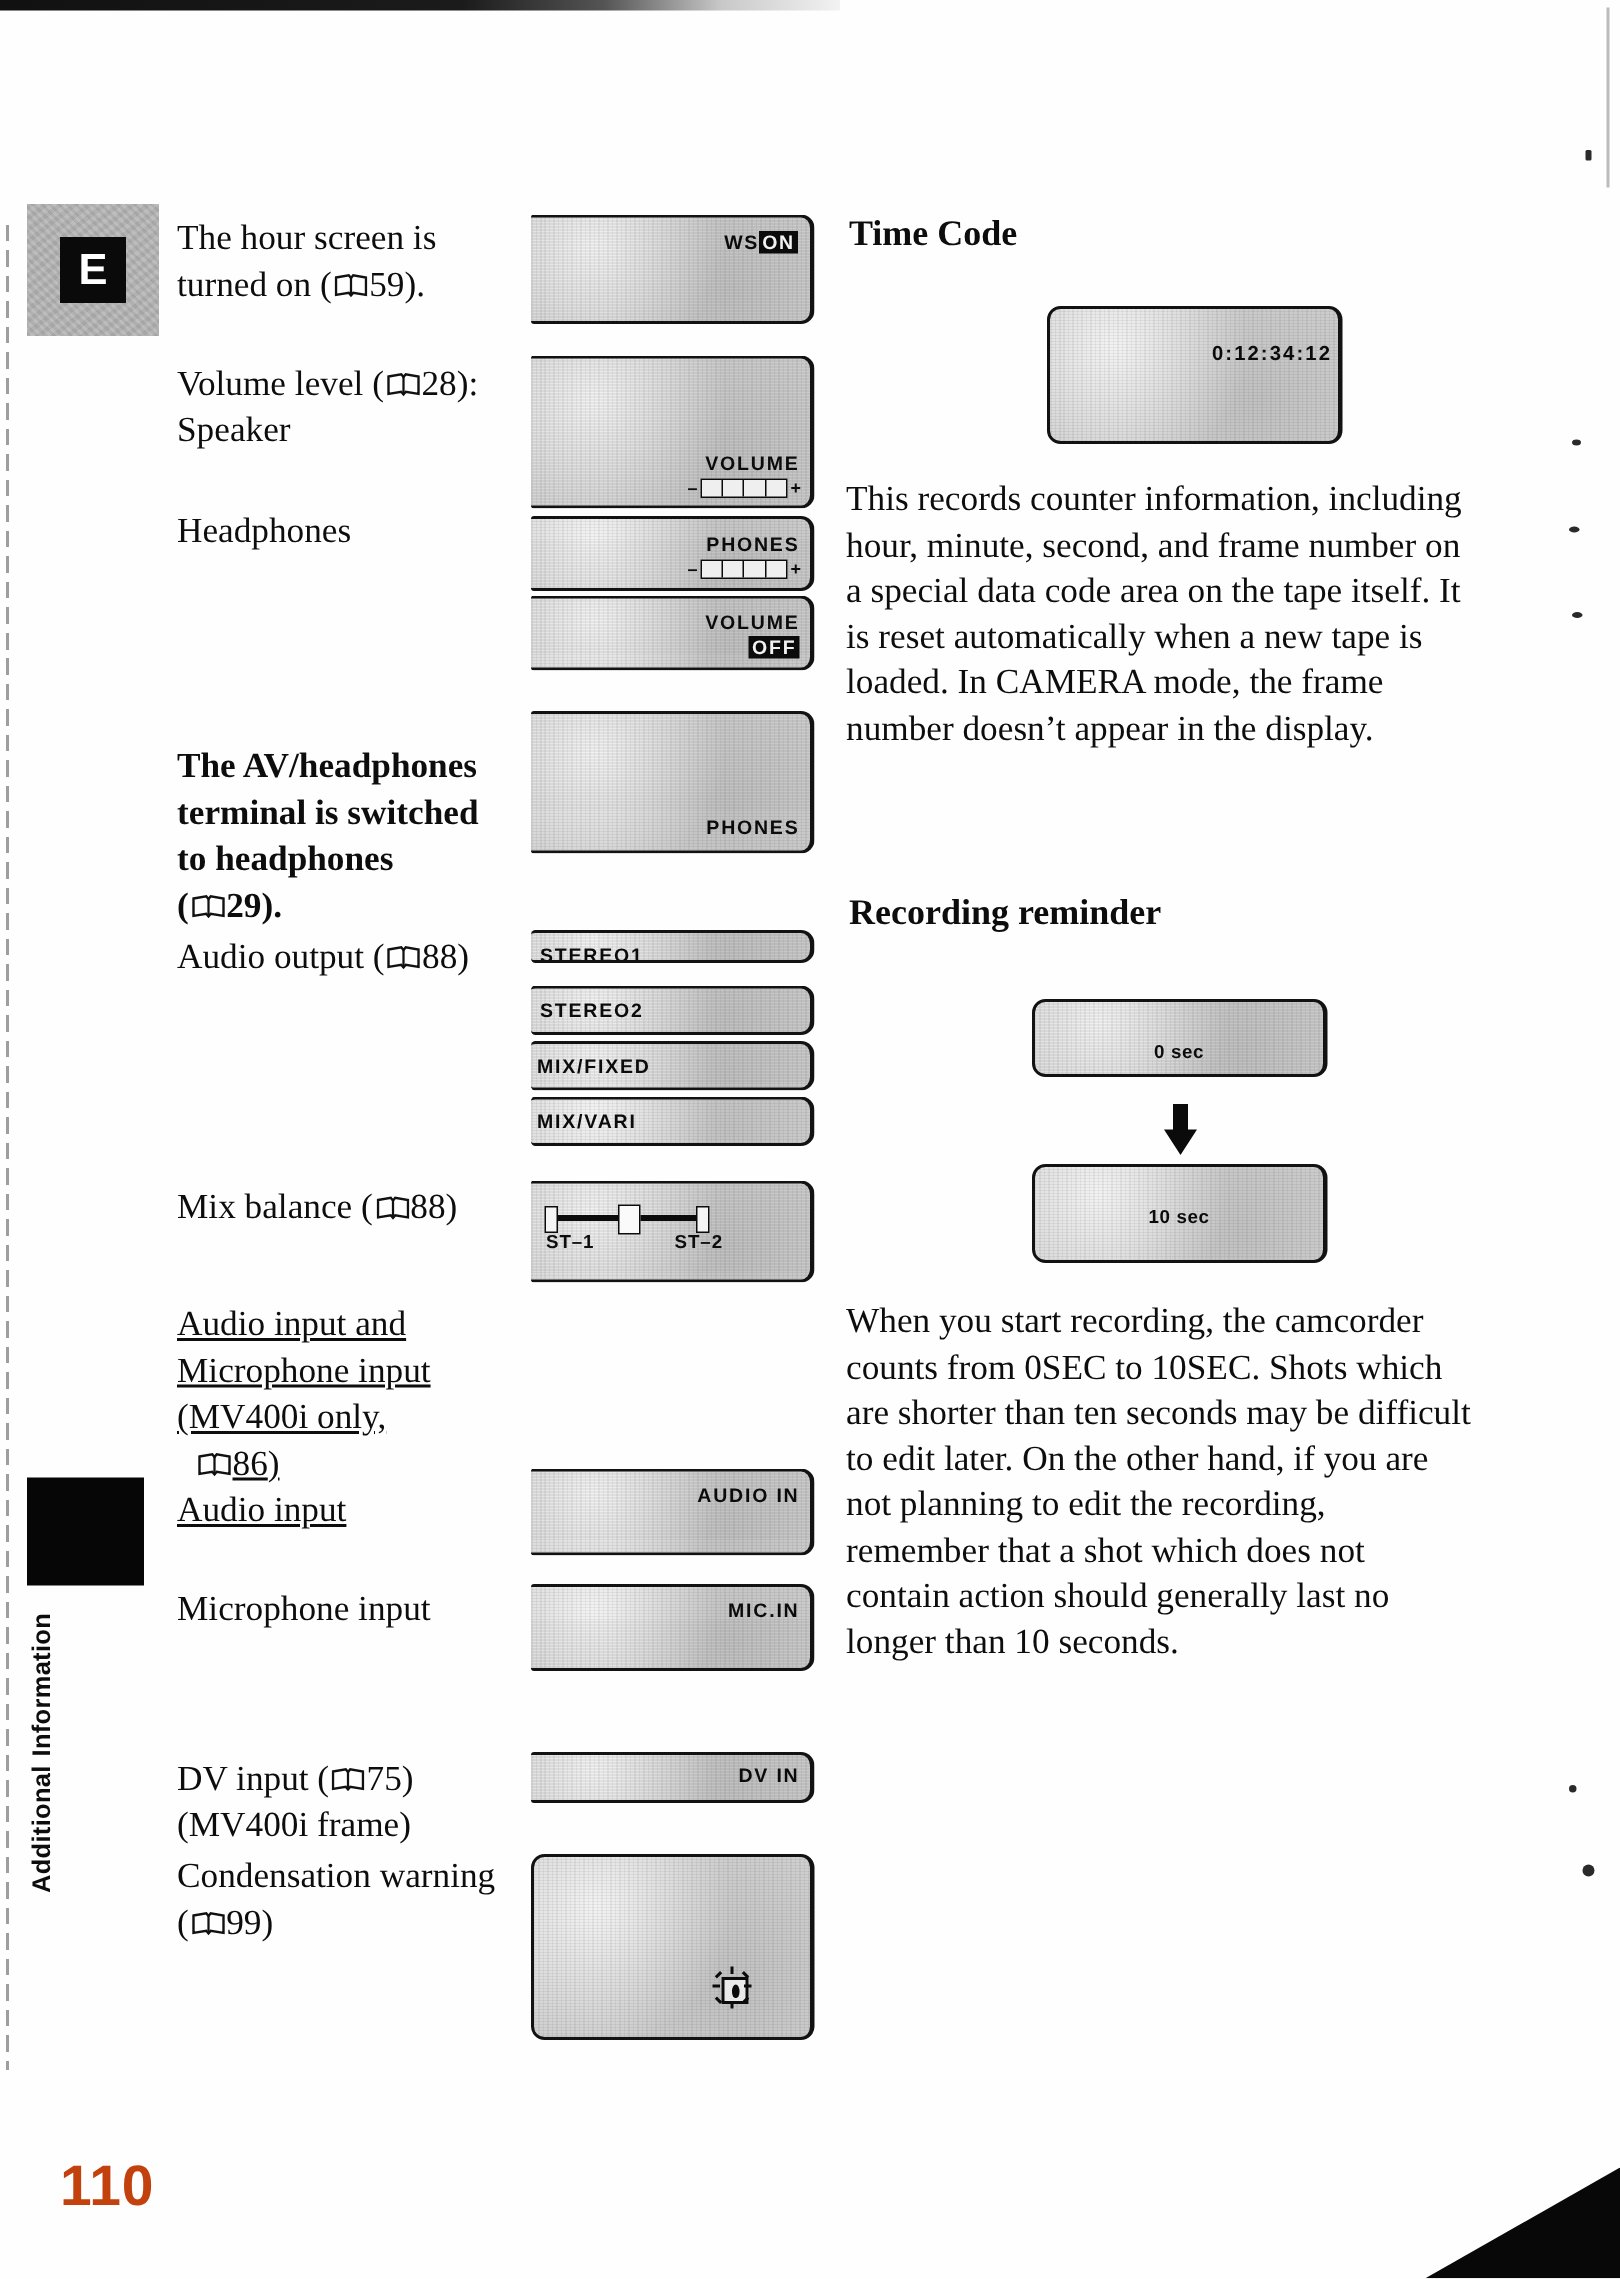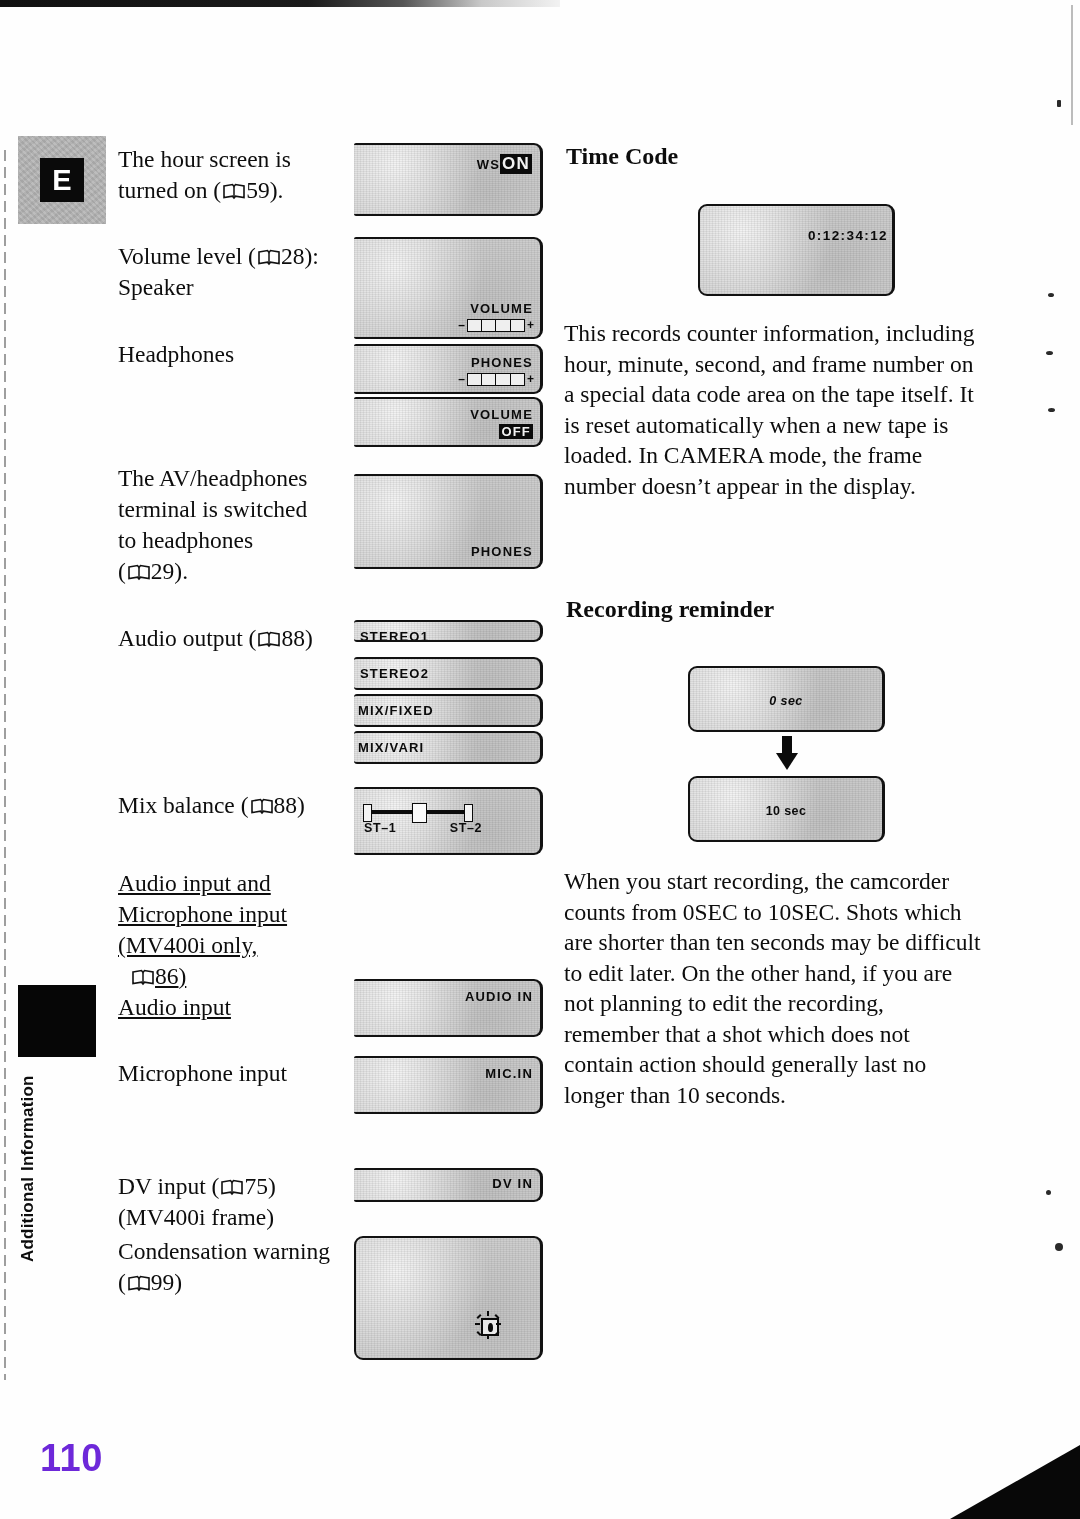--- a/index.html
+++ b/index.html
@@ -155,21 +155,21 @@
   .down-arrow .head{
     position:absolute;left:0;top:17px;width:0;height:0;
     border-left:11px solid transparent;border-right:11px solid transparent;
     border-top:17px solid #0b0b0b;
   }
 
   
   #page-number{
     position:absolute;left:40px;top:1437px;
     font-family:"Liberation Sans",sans-serif;font-weight:bold;font-size:38px;
-    letter-spacing:.5px;color:#6d28d9;
+    letter-spacing:.5px;color:#c2410c;
   }
 </style>
 </head>
 <body>
 
 <div id="page-inner">
 
   <div id="scan-top-edge"></div>
   <div id="scan-left-rule"></div>
   <div id="scan-right-rule"></div>
@@ -198,21 +198,21 @@
     <div class="body-text" style="position:absolute;left:0;top:8px;width:240px;">
       <span>The hour screen is</span><br>
       <span>turned on (</span><span class="bookref"><svg width="22" height="17" viewBox="0 0 22 17">
             <path d="M1 3 L9.5 1.5 L11 3.4 L12.5 1.5 L21 3 L21 14.6 L12.5 13.2 L11 15 L9.5 13.2 L1 14.6 Z" fill="none" stroke="#111" stroke-width="1.6"></path>
             <path d="M11 3.4 L11 15" stroke="#111" stroke-width="1.5"></path>
           </svg></span><span>59</span><span>).</span>
     </div>
     <div class="lcd" style="position:absolute;left:236px;top:7px;width:189px;height:73px;">
       <div class="osd-row" style="right:8px;top:9px;">
         <span class="osd" style="position:static;font-size:13px;">WS</span>
-        <span class="osd inv" style="position:static;font-size:17px;">ON</span>
+        <span class="osd inv" style="position:static;font-size:13px;">ON</span>
       </div>
     </div>
 
     <div class="body-text" style="position:absolute;left:0;top:105px;width:240px;">
       <span>Volume level (</span><span class="bookref"><svg width="22" height="17" viewBox="0 0 22 17">
             <path d="M1 3 L9.5 1.5 L11 3.4 L12.5 1.5 L21 3 L21 14.6 L12.5 13.2 L11 15 L9.5 13.2 L1 14.6 Z" fill="none" stroke="#111" stroke-width="1.6"></path>
             <path d="M11 3.4 L11 15" stroke="#111" stroke-width="1.5"></path>
           </svg></span><span>28</span><span>):</span><br>
       <span>Speaker</span>
     </div>
@@ -244,21 +244,21 @@
             <i></i>
           </span>
         <span class="sign">+</span>
       </div>
     </div>
     <div class="lcd" style="position:absolute;left:236px;top:261px;width:189px;height:50px;">
       <span class="osd" style="right:7px;top:8px;font-size:13px;">VOLUME</span>
       <span class="osd inv" style="right:7px;top:25px;font-size:13px;">OFF</span>
     </div>
 
-    <div class="body-text" style="position:absolute;left:0;top:327px;width:245px;">
+    <div class="body-text" style="position:absolute;left:0;top:360px;width:245px;font-weight:bold;">
       <span>The AV/headphones</span><br>
       <span>terminal is switched</span><br>
       <span>to headphones</span><br>
       <span>(</span><span class="bookref"><svg width="22" height="17" viewBox="0 0 22 17">
             <path d="M1 3 L9.5 1.5 L11 3.4 L12.5 1.5 L21 3 L21 14.6 L12.5 13.2 L11 15 L9.5 13.2 L1 14.6 Z" fill="none" stroke="#111" stroke-width="1.6"></path>
             <path d="M11 3.4 L11 15" stroke="#111" stroke-width="1.5"></path>
           </svg></span><span>29</span><span>).</span>
     </div>
     <div class="lcd" style="position:absolute;left:236px;top:338px;width:189px;height:95px;">
       <span class="osd" style="right:7px;top:68px;font-size:13px;">PHONES</span>
@@ -362,21 +362,21 @@
 
   <div id="col-right">
 
     <h2 class="sec-heading" style="position:absolute;left:4px;top:5px;margin:0;">Time Code</h2>
     <div class="lcd" style="position:absolute;left:126px;top:68px;width:197px;height:92px;border-radius:9px;border-left:2.5px solid #121212;margin-left:10px;">
       <span class="osd" style="right:4px;top:22px;font-size:13.5px;letter-spacing:1.4px;">0:12:34:12</span>
     </div>
     <p class="para" style="position:absolute;left:2px;top:182px;width:418px;">This records counter information, including hour, minute, second, and frame number on a special data code area on the tape itself. It is reset automatically when a new tape is loaded. In CAMERA mode, the frame number doesn’t appear in the display.</p>
 
     <h2 class="sec-heading" style="position:absolute;left:4px;top:458px;margin:0;">Recording reminder</h2>
-    <div class="lcd" style="position:absolute;left:126px;top:530px;width:197px;height:66px;border-radius:9px;border-left:2.5px solid #121212;font-style:italic;">
+    <div class="lcd" style="position:absolute;left:126px;top:530px;width:197px;height:52px;border-radius:9px;border-left:2.5px solid #121212;">
       <span class="osd" style="left:50%;transform:translateX(-50%);top:26px;font-size:12.5px;letter-spacing:.4px;">0 sec</span>
     </div>
     <div class="down-arrow" style="position:absolute;left:214px;top:600px;">
         <span class="stem"></span>
         <span class="head"></span>
       </div>
     <div class="down-arrow-inner"></div>
     <div class="lcd" style="position:absolute;left:126px;top:640px;width:197px;height:66px;border-radius:9px;border-left:2.5px solid #121212;">
       <span class="osd" style="left:50%;transform:translateX(-50%);top:26px;font-size:12.5px;letter-spacing:.4px;">10 sec</span>
     </div>

